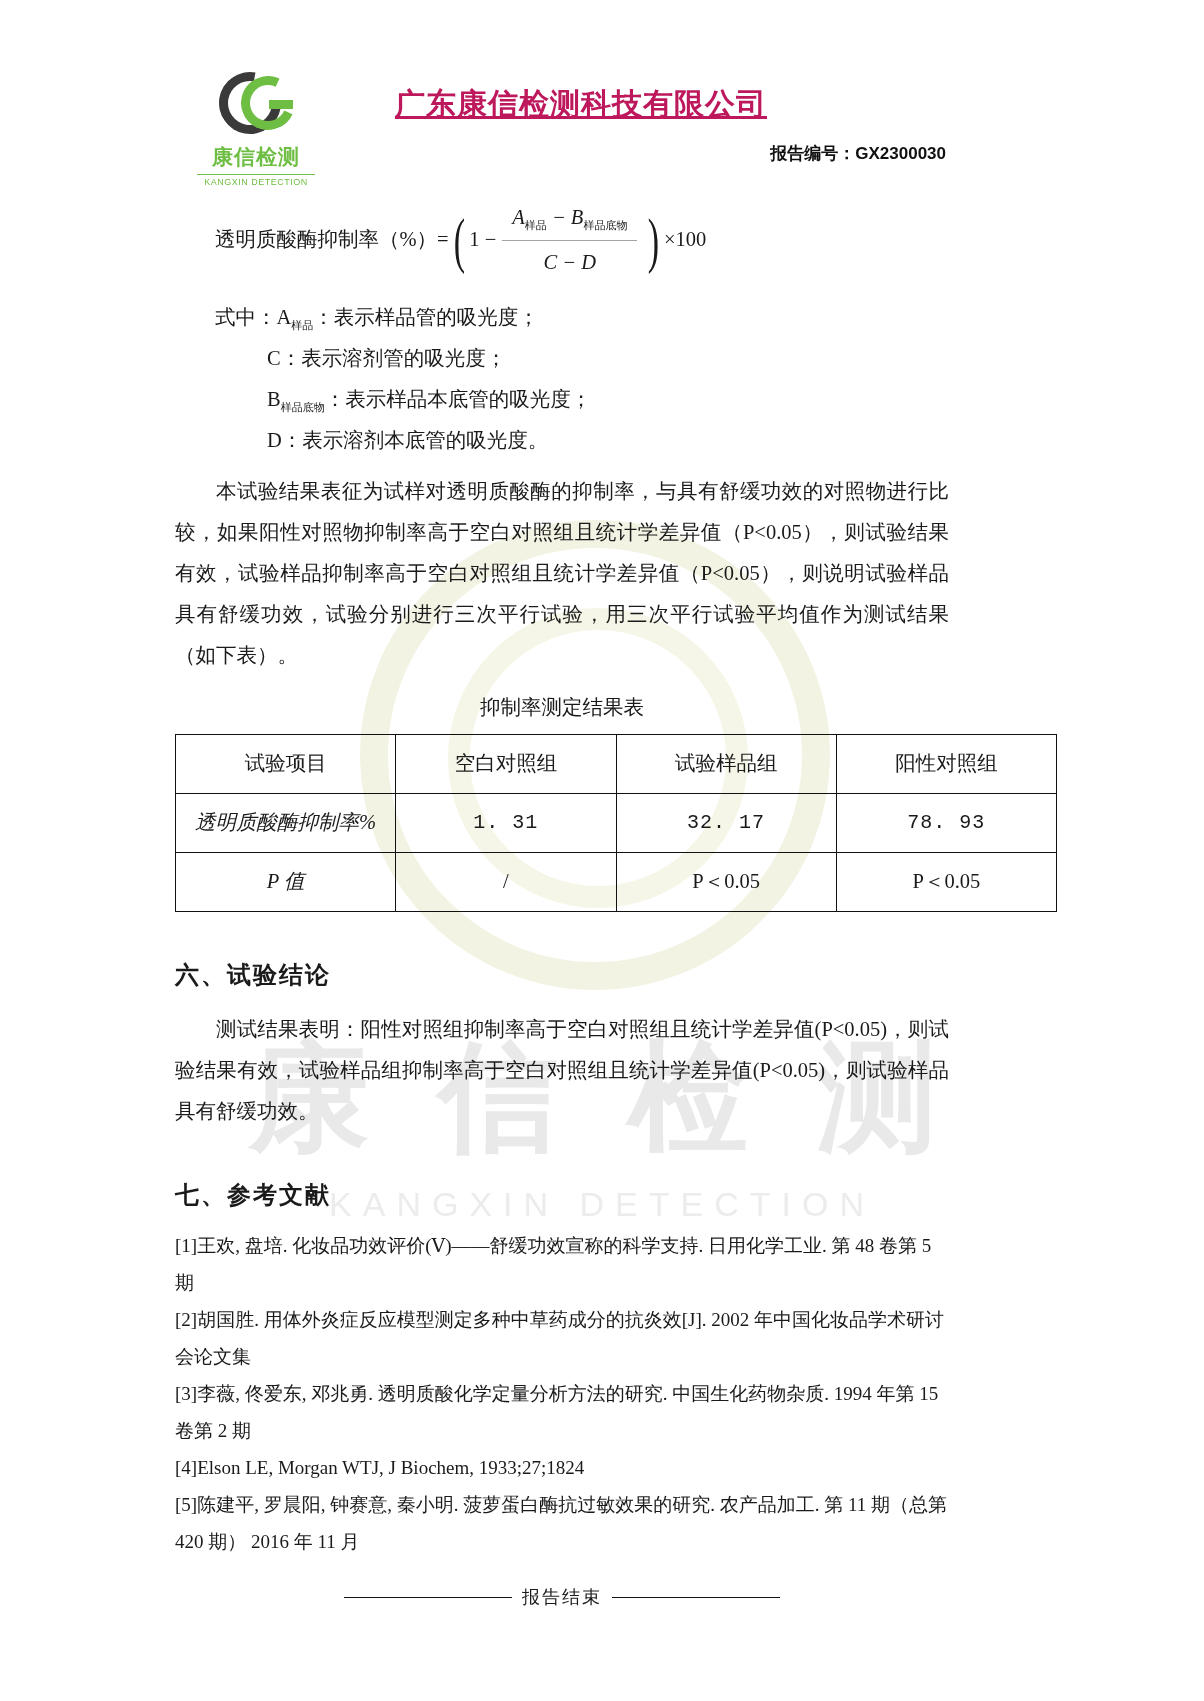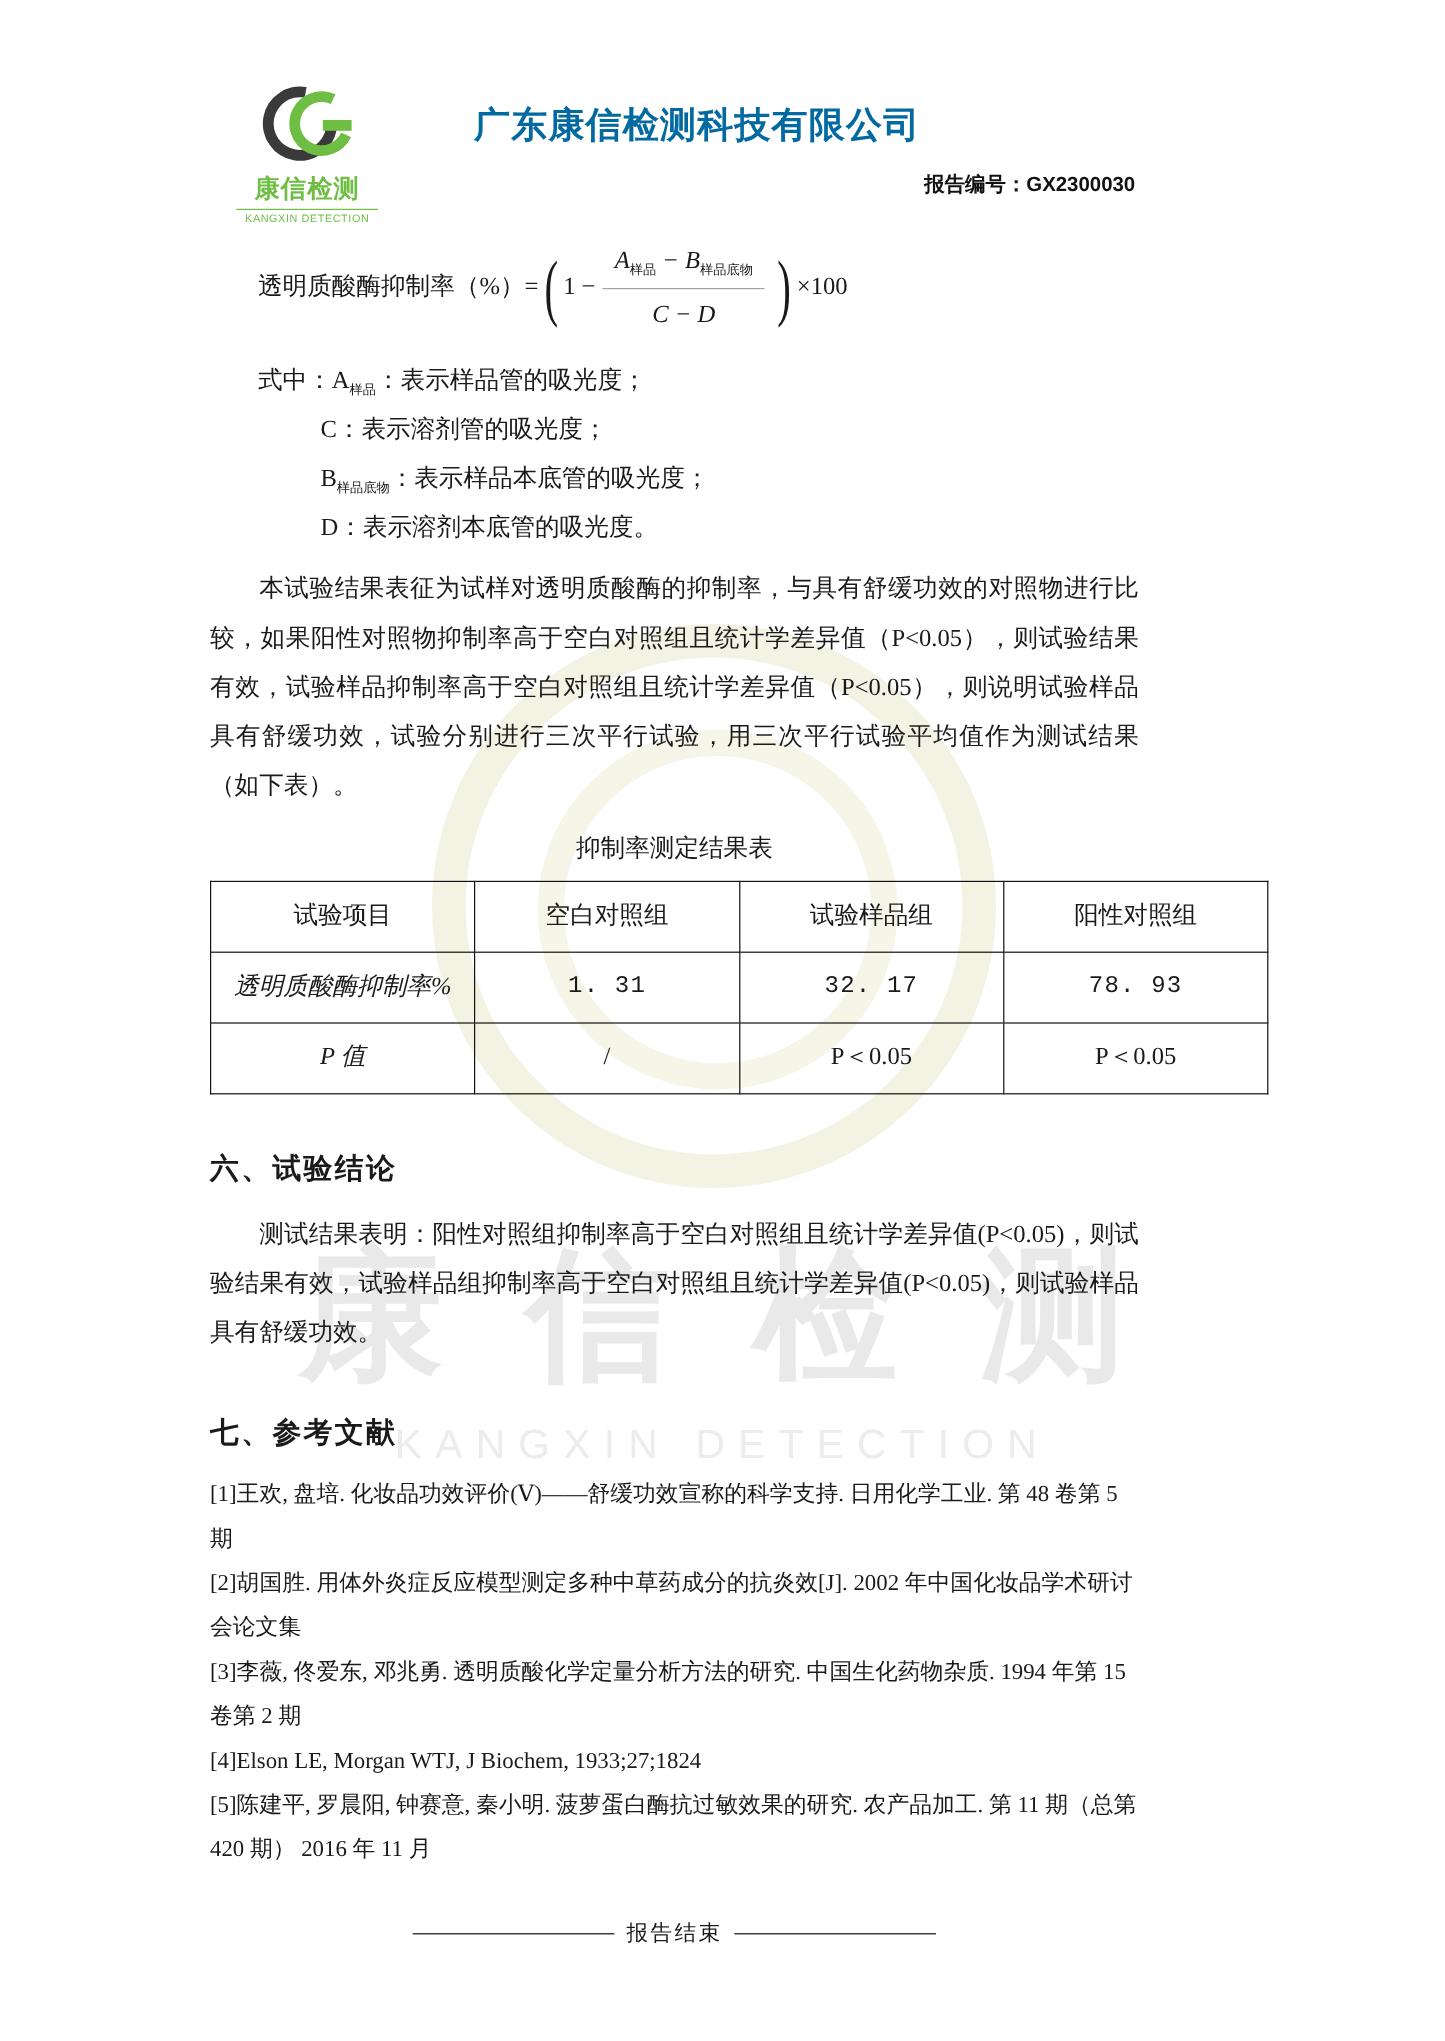--- a/index.html
+++ b/index.html
@@ -155,22 +155,23 @@
     white-space: nowrap;
   }
   .company-title {
     position: absolute;
     left: 395px;
     top: 22px;
     font-family: "Liberation Sans", sans-serif;
     font-size: 30px;
     font-weight: 700;
     letter-spacing: 1px;
-    color: #0369a1;
-    white-space: nowrap;
+    color: #be185d;
+    white-space: nowrap;
+    text-decoration: underline;
   }
   .report-no {
     position: absolute;
     right: 258px;
     top: 80px;
     font-family: "Liberation Sans", sans-serif;
     font-size: 17px;
     font-weight: 700;
     color: #111;
     white-space: nowrap;
@@ -281,21 +282,21 @@
     font-size: 19px;
     line-height: 1.95;
   }
   .ref-item { text-indent: 0; margin: 0; }
 
   
   .end-mark {
     display: flex;
     align-items: center;
     justify-content: center;
-    margin: 34px 0 0 0;
+    margin: 20px 0 0 0;
     gap: 10px;
   }
   .end-mark .line {
     width: 168px;
     height: 1.5px;
     background: #111;
   }
   .end-mark .txt {
     font-size: 18px;
     letter-spacing: 2px;

